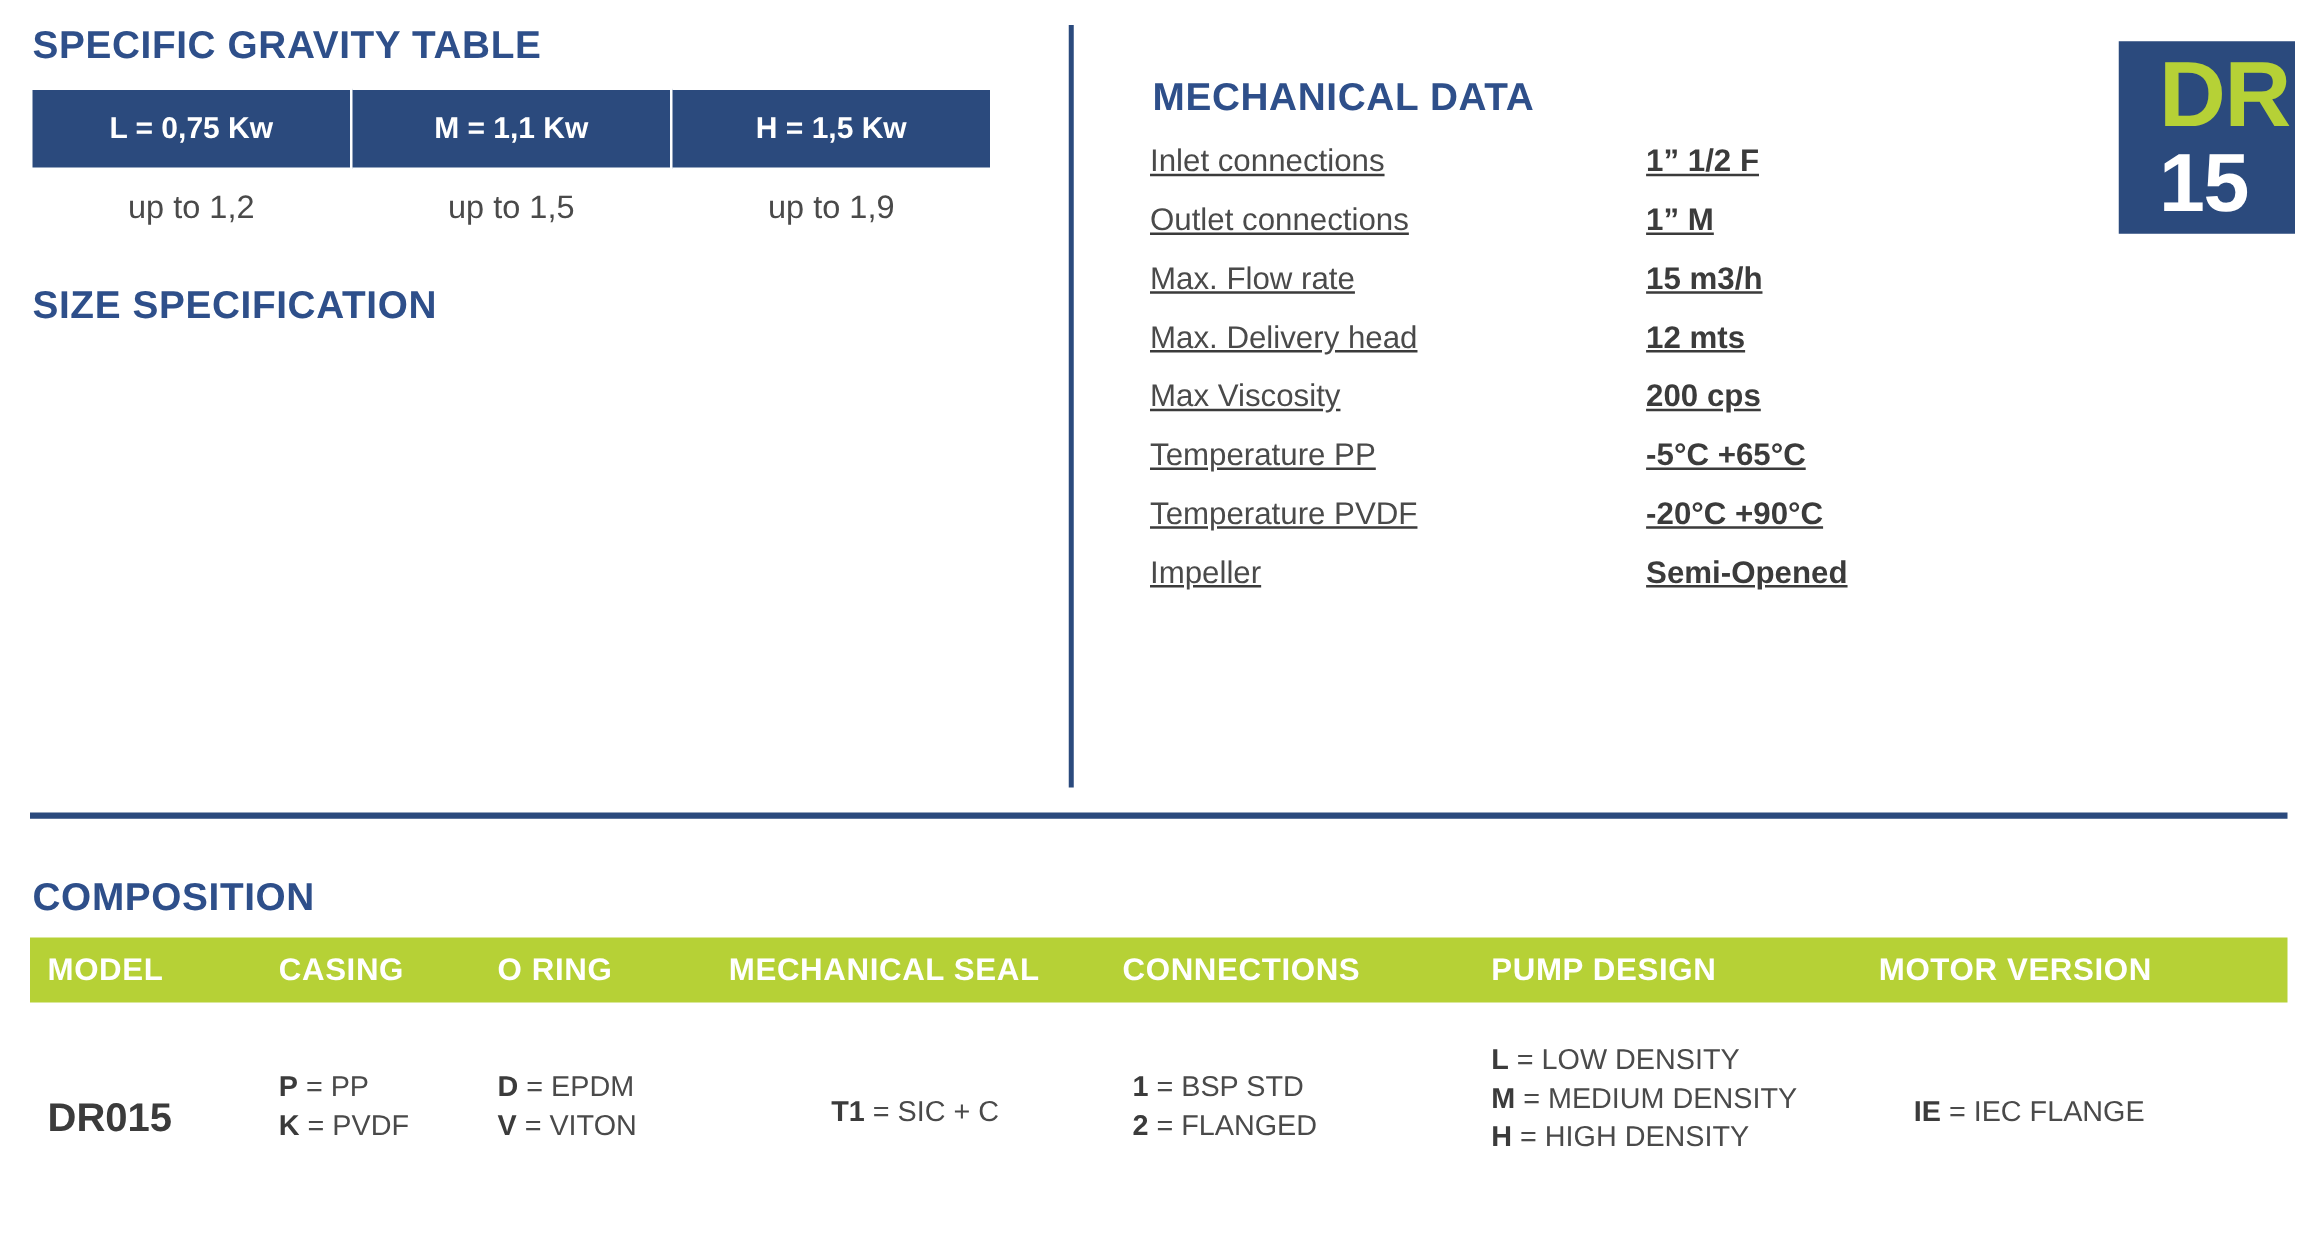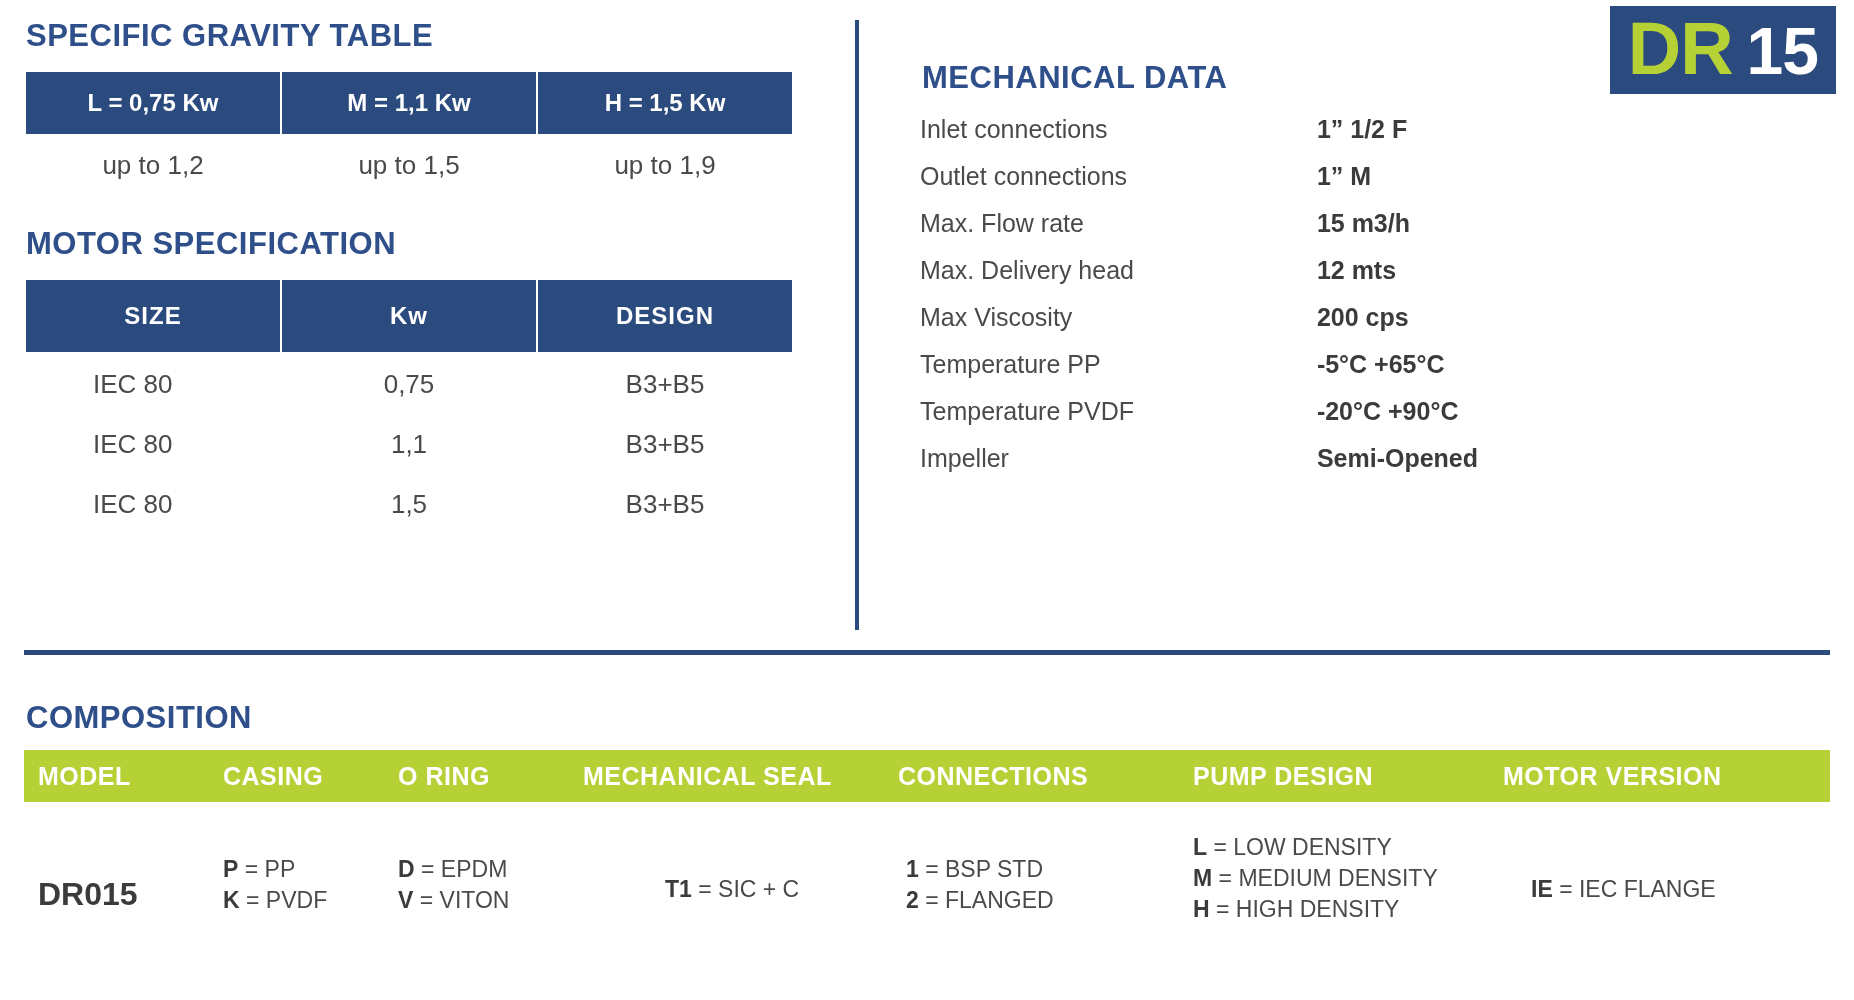--- a/index.html
+++ b/index.html
@@ -110,44 +110,46 @@
     top: 60px;
     width: 680px;
   }
   #tech-title {
     font-size: 31px;
     margin: 0 0 10px 2px;
   }
   table.tech {
     border-collapse: collapse;
     width: 680px;
+    text-decoration: underline;
   }
   table.tech td {
     font-size: 25px;
     color: #4a4a4a;
     padding: 9px 0 9px 0;
     vertical-align: top;
   }
   table.tech td.val {
     font-weight: bold;
     color: #3b3b3b;
     padding-left: 70px;
     white-space: nowrap;
   }
 
   
   .logo {
     position: absolute;
     right: 18px;
-    top: 6px;
+    top: 33px;
     background: #2b4a7d;
     padding: 6px 18px 8px 18px;
     display: flex;
     align-items: baseline;
     line-height: 1;
+    flex-direction: column;
   }
   .logo .dr {
     color: #b6d136;
     font-size: 74px;
     font-weight: bold;
     letter-spacing: -1px;
   }
   .logo .num {
     color: #ffffff;
     font-size: 66px;
@@ -229,46 +231,22 @@
         <th>H = 1,5 Kw</th>
       </tr>
       <tr>
         <td>up to 1,2</td>
         <td>up to 1,5</td>
         <td>up to 1,9</td>
       </tr>
     </tbody>
       </table>
 
-    <div class="section-title" id="motor-title">MOTOR SPECIFICATION</div>
-
-    <table class="motor">
-      <tbody>
-          <tr>
-        <th>SIZE</th>
-        <th>Kw</th>
-        <th>DESIGN</th>
-      </tr>
-      <tr>
-        <td>IEC 80</td>
-        <td>0,75</td>
-        <td>B3+B5</td>
-      </tr>
-      <tr>
-        <td>IEC 80</td>
-        <td>1,1</td>
-        <td>B3+B5</td>
-      </tr>
-      <tr>
-        <td>IEC 80</td>
-        <td>1,5</td>
-        <td>B3+B5</td>
-      </tr>
-    </tbody>
-      </table>
+    <div class="section-title" id="motor-title">SIZE SPECIFICATION</div>
+
   </div>
 
   <div class="v-divider"></div>
 
   <div class="right-col">
     <div class="section-title" id="tech-title">MECHANICAL DATA</div>
 
     <table class="tech">
       <tbody>
           <tr>

